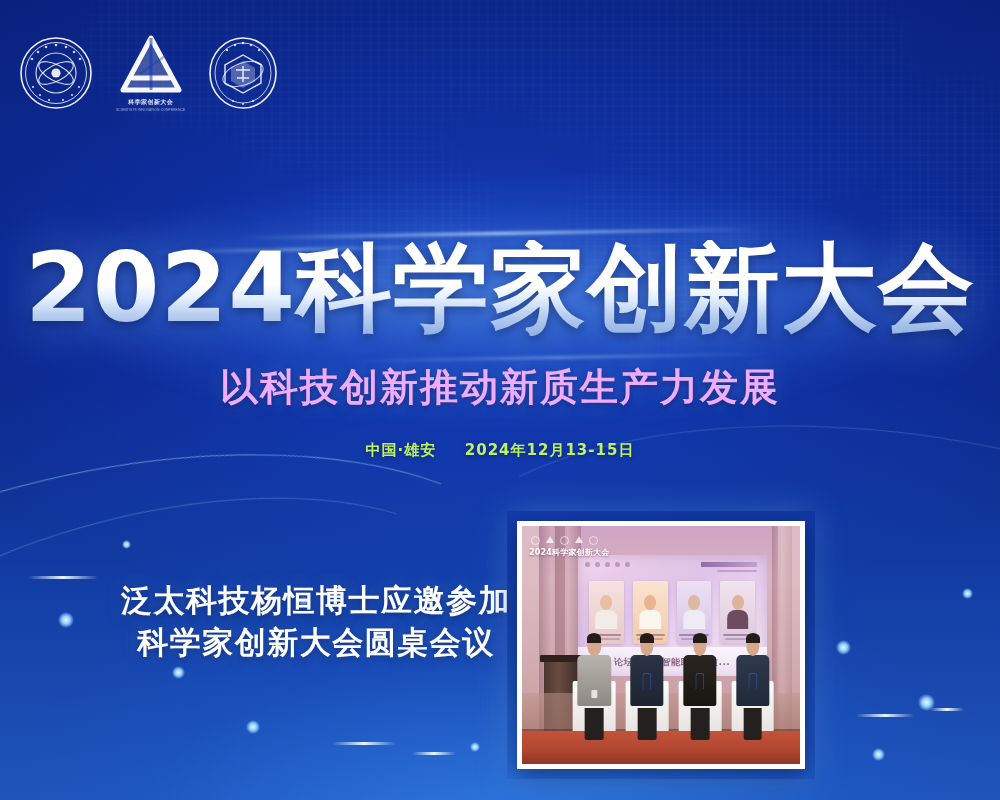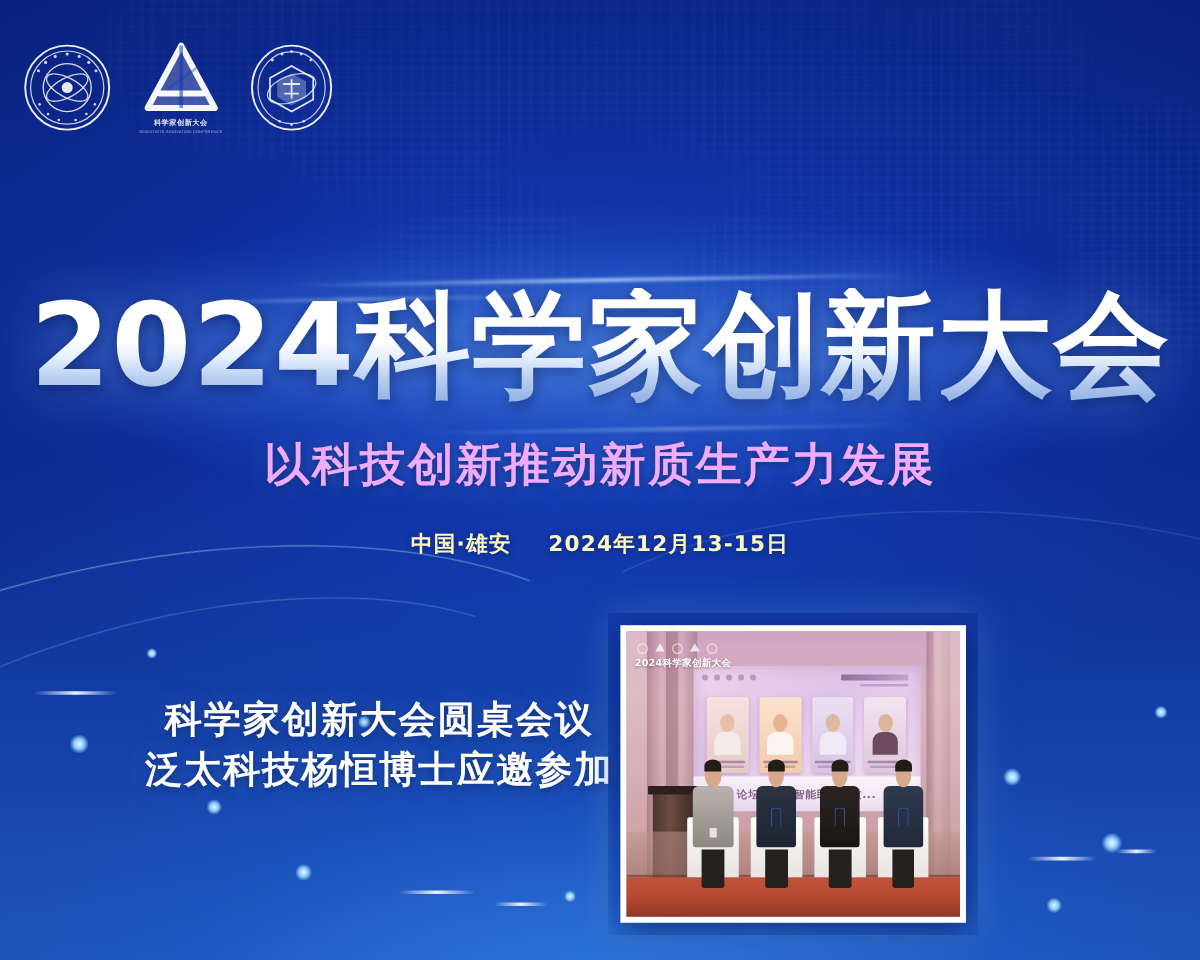--- a/index.html
+++ b/index.html
@@ -139,21 +139,21 @@
     margin:26px 0 0;
     font-family:"DejaVu Sans","Liberation Sans",sans-serif;
     font-size:38px;font-weight:800;color:#f0abfc;
     letter-spacing:2px;
     text-shadow:0 2px 7px rgba(4,20,80,.6), 0 0 18px rgba(120,185,255,.35);
     white-space:nowrap;
   }
   .meta-line{
     margin:28px 0 0;
     font-family:"DejaVu Sans","Liberation Sans",sans-serif;
-    font-size:18px;font-weight:600;color:#fef9c3;
+    font-size:15px;font-weight:600;color:#bef264;
     letter-spacing:1px;
     text-shadow:0 1px 5px rgba(4,20,80,.55);
     white-space:nowrap;
   }
   .meta-line .gap{display:inline-block;width:16px;}
 
   
   .caption{
     position:absolute;left:116px;top:580px;width:400px;
     z-index:8;text-align:center;
@@ -454,22 +454,22 @@
     <h1 class="main-title">2024科学家创新大会</h1>
     <div class="sub-title">以科技创新推动新质生产力发展</div>
     <div class="meta-line">
       <span>中国·雄安</span>
       <span class="gap"></span>
       <span>2024年12月13-15日</span>
     </div>
   </div>
 
   <div class="caption">
+    <div>泛太科技杨恒博士应邀参加</div>
     <div>科学家创新大会圆桌会议</div>
-    <div>泛太科技杨恒博士应邀参加</div>
   </div>
 
   <div class="photo-frame">
     <div class="photo">
 
       <div class="ph-wall"></div>
       <div class="ph-wall-col" style="left:6%;"></div>
       <div class="ph-wall-col" style="left:12%;"></div>
       <div class="ph-wall-col" style="left:90%;width:20px;"></div>
       <div class="ph-wall-panel" style="left:0;top:0;width:6%;height:100%;"></div>

